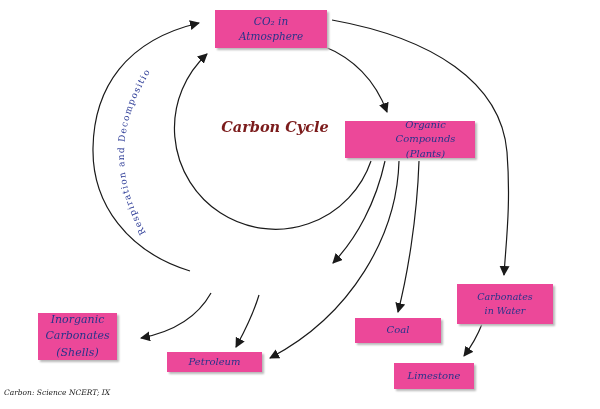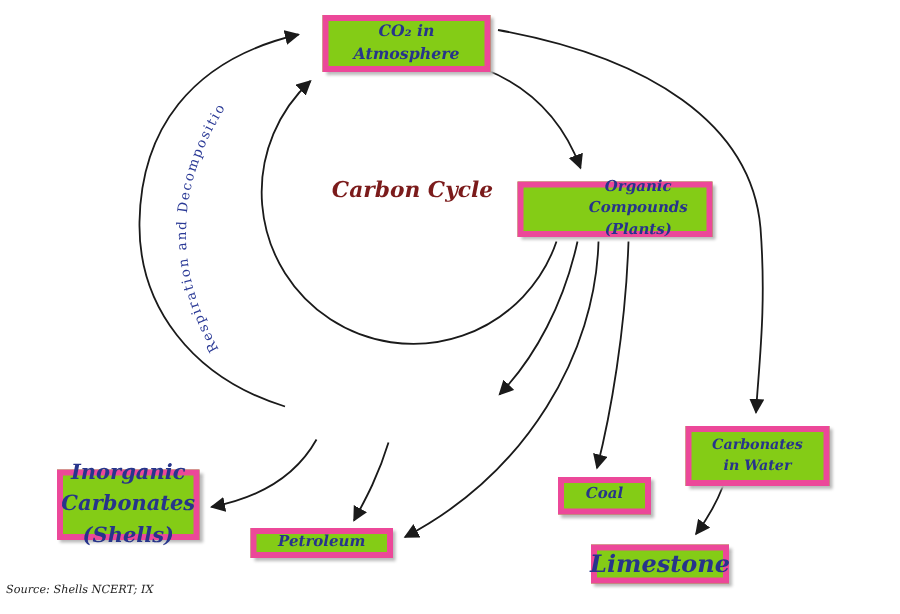--- a/index.html
+++ b/index.html
@@ -8,39 +8,39 @@
     width:600px;height:409px;
     background:#ffffff;
     overflow:hidden;
     font-family:"DejaVu Serif", serif;
     border-right:1px solid #d8d8d8;
   }
   #arrow-layer{position:absolute;left:0;top:0;z-index:1;}
   .node{
     position:absolute;
     box-sizing:border-box;
-    background:#84cc16;
-    border:4px solid #ec4899;
+    background:#ec4899;
+    border:6px solid #ec4899;
     box-shadow:2px 2px 2px #b9b9b9;
     display:flex;align-items:center;justify-content:center;
     text-align:center;
-    font-style:italic;font-weight:bold;
+    font-style:italic;font-weight:normal;
     color:#27348B;
     white-space:pre-line;
     line-height:1.45;
     z-index:2;
   }
   #node-co2       {left:215px;top:10px;  width:112px;height:38px;font-size:10.5px;}
   #node-plants    {left:345px;top:121px; width:130px;height:37px;font-size:10px;padding-left:31px;}
   #node-animals   {left:190px;top:255px; width:130px;height:38px;font-size:10px;}
-  #node-shells    {left:38px; top:313px; width:95px; height:47px;font-size:14px;line-height:1.5;}
+  #node-shells    {left:38px; top:313px; width:79px; height:47px;font-size:11px;line-height:1.5;}
   #node-petroleum {left:167px;top:352px; width:95px; height:20px;font-size:10px;}
-  #node-coal      {left:372px;top:318px; width:62px; height:25px;font-size:10px;}
+  #node-coal      {left:355px;top:318px; width:86px; height:25px;font-size:10px;}
   #node-carbonates{left:457px;top:284px; width:96px; height:40px;font-size:9.5px;}
-  #node-limestone {left:394px;top:363px; width:92px; height:26px;font-size:16px;text-align:center;}
+  #node-limestone {left:394px;top:363px; width:80px; height:26px;font-size:10px;text-align:center;}
   #diagram-title{
     position:absolute;left:200px;top:118px;width:150px;
     text-align:center;z-index:2;
     font-size:14.5px;font-weight:bold;font-style:italic;
     color:#7B1B1B;
   }
   #source-note{
     position:absolute;left:4px;top:388px;z-index:2;
     font-size:7.5px;font-style:italic;color:#222222;
   }
@@ -95,15 +95,15 @@
 
   <div class="node" id="node-coal">Coal</div>
 
   <div class="node" id="node-carbonates">Carbonates
 in Water</div>
 
   <div class="node" id="node-limestone">Limestone</div>
 
   <div id="diagram-title">Carbon Cycle</div>
 
-  <div id="source-note">Source: Shells NCERT; IX</div>
+  <div id="source-note">Carbon: Science NCERT; IX</div>
 
 </div>
 
 </body></html>

